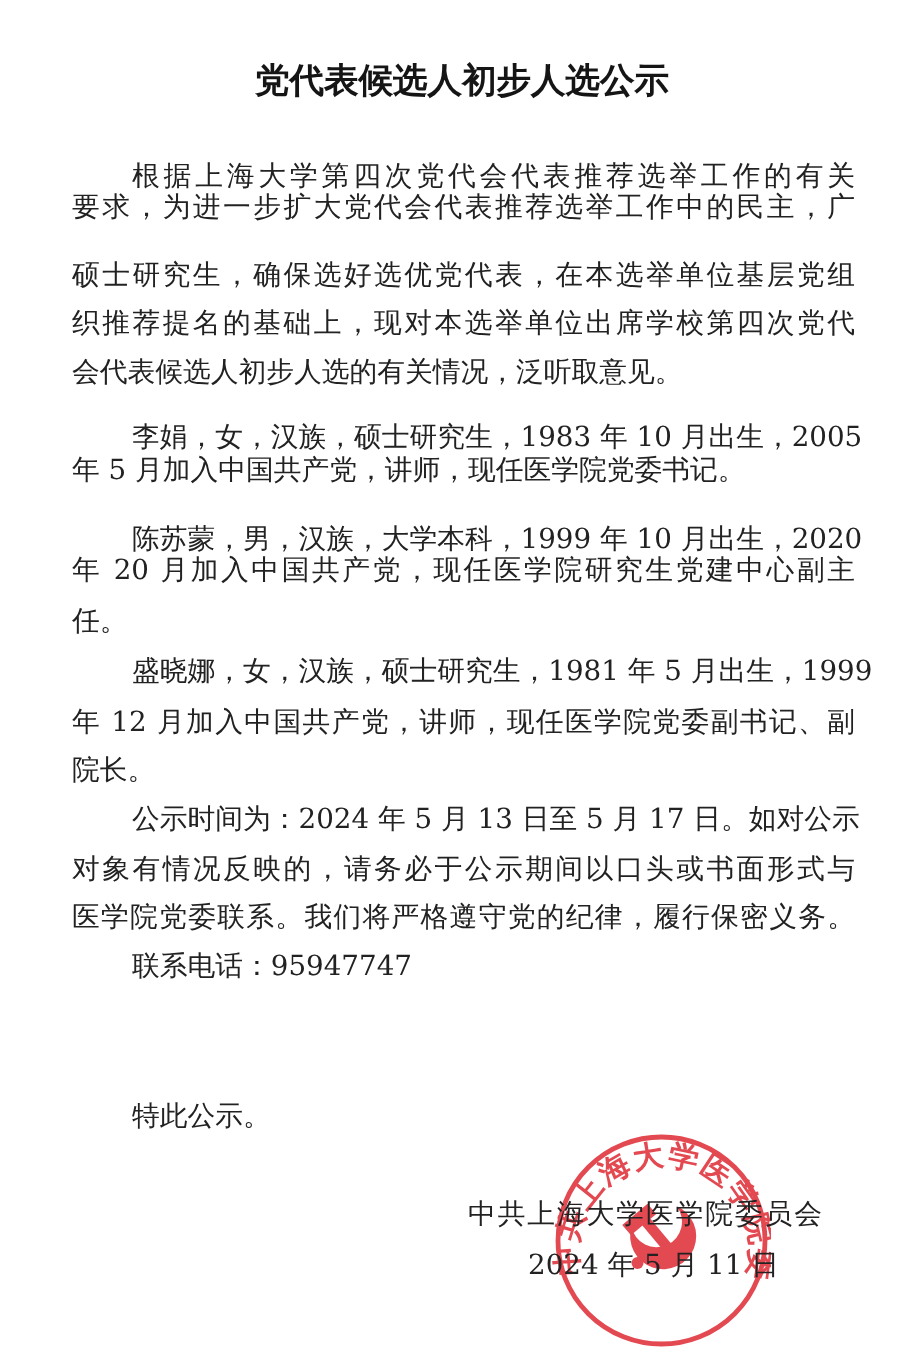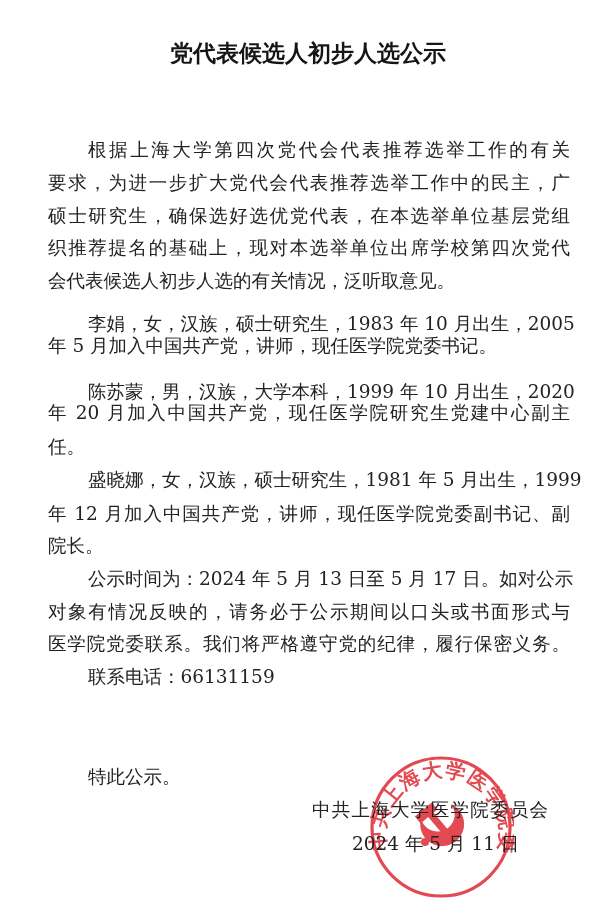--- a/index.html
+++ b/index.html
@@ -16,21 +16,20 @@
     text-align: center; font-size: 23px; font-weight: bold;
     letter-spacing: 0px; color: #151515;
     font-family: "DejaVu Serif", "Liberation Serif", serif;
   }
   .line {
     position: absolute; left: 48px; width: 522px;
     height: 24px; line-height: 24px;
     font-size: 18.5px; white-space: nowrap;
     text-align: justify; text-align-last: justify;
     color: #222;
-    margin-top: 32px;
   }
   .line.indent { left: 88px; width: 482px; }
   .line.last { text-align-last: left; }
   .sig {
     position: absolute; font-size: 18.5px; line-height: 24px; height: 24px;
     white-space: nowrap; text-align: justify; text-align-last: justify; color: #222;
   }
   .stamp {
     position: absolute; left: 368px; top: 754px; width: 146px; height: 146px;
     opacity: 0.88; pointer-events: none;
@@ -38,21 +37,21 @@
 </style>
 </head>
 <body>
 
 <div class="page">
 
   <div class="title">党代表候选人初步人选公示</div>
 
   <div>
     <div class="line indent" style="top:106px">根据上海大学第四次党代会代表推荐选举工作的有关</div>
-    <div class="line" style="top:139px">要求，为进一步扩大党代会代表推荐选举工作中的民主，广</div>
+    <div class="line" style="top:127px">要求，为进一步扩大党代会代表推荐选举工作中的民主，广</div>
     <div class="line" style="top:172px">硕士研究生，确保选好选优党代表，在本选举单位基层党组</div>
     <div class="line" style="top:204px">织推荐提名的基础上，现对本选举单位出席学校第四次党代</div>
     <div class="line last" style="top:237px">会代表候选人初步人选的有关情况，泛听取意见。</div>
   </div>
 
   <div>
     <div class="line indent" style="top:280px">李娟，女，汉族，硕士研究生，1983 年 10 月出生，2005</div>
     <div class="line last" style="top:302px">年 5 月加入中国共产党，讲师，现任医学院党委书记。</div>
   </div>
 
@@ -67,21 +66,21 @@
     <div class="line" style="top:470px">年 12 月加入中国共产党，讲师，现任医学院党委副书记、副</div>
     <div class="line last" style="top:502px">院长。</div>
   </div>
 
   <div>
     <div class="line indent" style="top:535px">公示时间为：2024 年 5 月 13 日至 5 月 17 日。如对公示</div>
     <div class="line" style="top:568px">对象有情况反映的，请务必于公示期间以口头或书面形式与</div>
     <div class="line" style="top:600px">医学院党委联系。我们将严格遵守党的纪律，履行保密义务。</div>
   </div>
 
-  <div class="line indent last" style="top:633px">联系电话：66131159</div>
+  <div class="line indent last" style="top:633px">联系电话：95947747</div>
 
   <div class="line indent last" style="top:733px">特此公示。</div>
 
   <svg class="stamp" viewBox="0 0 146 146" xmlns="http://www.w3.org/2000/svg">
     <defs>
       <path id="ringPath" d="M 20 100 A 58 58 0 1 1 128 104" fill="none"></path>
     </defs>
     <circle cx="73" cy="73" r="69" fill="none" stroke="#e0303a" stroke-width="3.2"></circle>
     <text font-size="20" fill="#e0303a" font-weight="bold" letter-spacing="1.5">
       <textPath href="#ringPath" startOffset="2%">中共上海大学医学院委员会</textPath>

